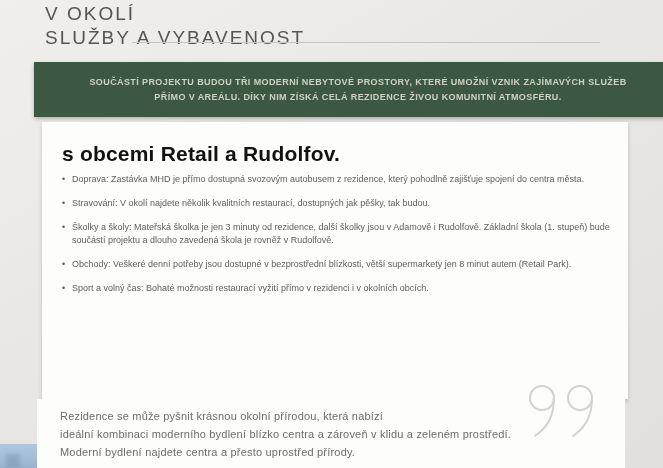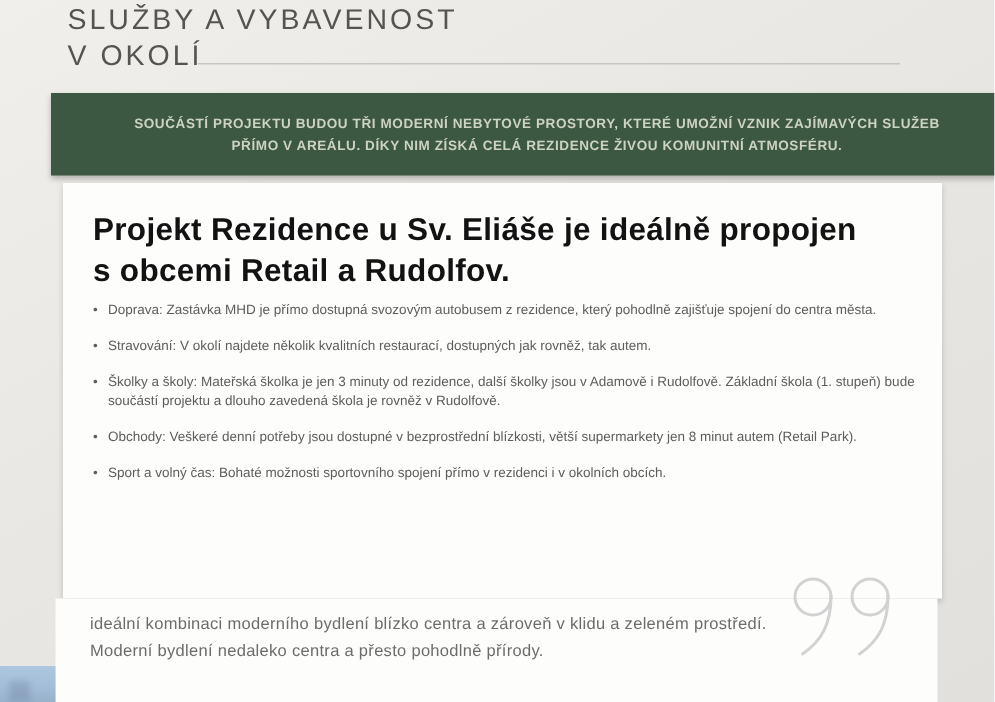--- a/index.html
+++ b/index.html
@@ -135,51 +135,51 @@
     background: rgba(110,130,160,0.35);
     filter: blur(2px);
   }
 </style>
 </head>
 <body>
 
 <div class="page">
 
   <div class="title-block">
+    <div>V OKOLÍ</div>
     <div>SLUŽBY A VYBAVENOST</div>
-    <div>V OKOLÍ</div>
   </div>
   <div class="title-rule"></div>
 
   <div class="banner">
     <div class="banner-text">SOUČÁSTÍ PROJEKTU BUDOU TŘI MODERNÍ NEBYTOVÉ PROSTORY, KTERÉ UMOŽNÍ VZNIK ZAJÍMAVÝCH SLUŽEB PŘÍMO V AREÁLU. DÍKY NIM ZÍSKÁ CELÁ REZIDENCE ŽIVOU KOMUNITNÍ ATMOSFÉRU.</div>
   </div>
 
   <div class="card">
     <div class="card-heading">
-      <div>Projekt Rezidence u Sv. Eliáše je ideálně propojen</div>
       <div>s obcemi Retail a Rudolfov.</div>
     </div>
     <ul class="bullet-list">
       <li>Doprava: Zastávka MHD je přímo dostupná svozovým autobusem z rezidence, který pohodlně zajišťuje spojení do centra města.</li>
-      <li>Stravování: V okolí najdete několik kvalitních restaurací, dostupných jak rovněž, tak autem.</li>
+      <li>Stravování: V okolí najdete několik kvalitních restaurací, dostupných jak pěšky, tak budou.</li>
       <li>Školky a školy: Mateřská školka je jen 3 minuty od rezidence, další školky jsou v Adamově i Rudolfově. Základní škola (1. stupeň) bude součástí projektu a dlouho zavedená škola je rovněž v Rudolfově.</li>
       <li>Obchody: Veškeré denní potřeby jsou dostupné v bezprostřední blízkosti, větší supermarkety jen 8 minut autem (Retail Park).</li>
-      <li>Sport a volný čas: Bohaté možnosti sportovního spojení přímo v rezidenci i v okolních obcích.</li>
+      <li>Sport a volný čas: Bohaté možnosti restaurací vyžití přímo v rezidenci i v okolních obcích.</li>
     </ul>
   </div>
 
   <div class="bottom-section">
     <svg class="quote-icon" viewBox="0 0 84 60" xmlns="http://www.w3.org/2000/svg">
       <g fill="none" stroke="#d2d2d2" stroke-width="2" stroke-linecap="round">
         <circle cx="15" cy="15" r="12"></circle>
         <path d="M27,14 C27,33 21,44 8,53"></path>
         <circle cx="53" cy="15" r="12"></circle>
         <path d="M65,14 C65,33 59,44 46,53"></path>
       </g>
     </svg>
+    <div class="footer-line">Rezidence se může pyšnit krásnou okolní přírodou, která nabízí</div>
     <div class="footer-line">ideální kombinaci moderního bydlení blízko centra a zároveň v klidu a zeleném prostředí.</div>
-    <div class="footer-line">Moderní bydlení nedaleko centra a přesto pohodlně přírody.</div>
+    <div class="footer-line">Moderní bydlení najdete centra a přesto uprostřed přírody.</div>
   </div>
 
   <div class="photo-corner"></div>
 
 </div>
 
 </body></html>

